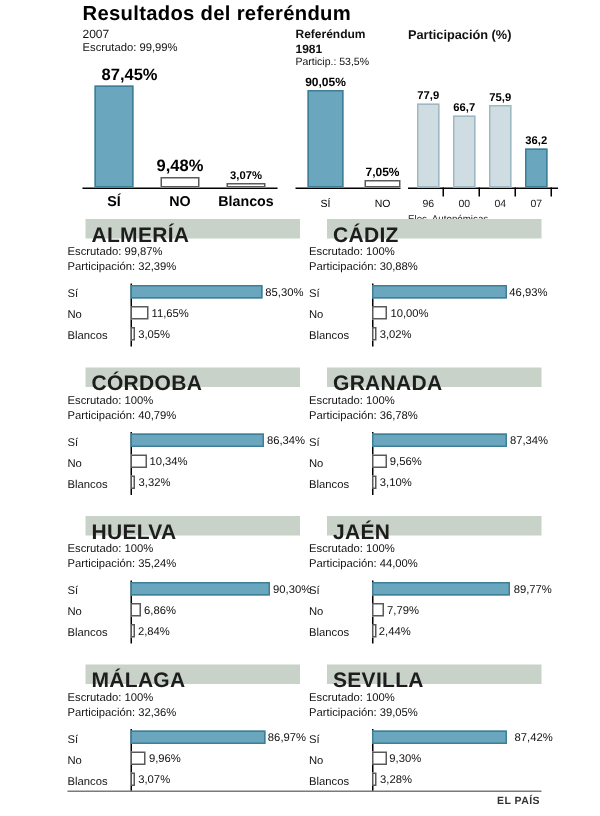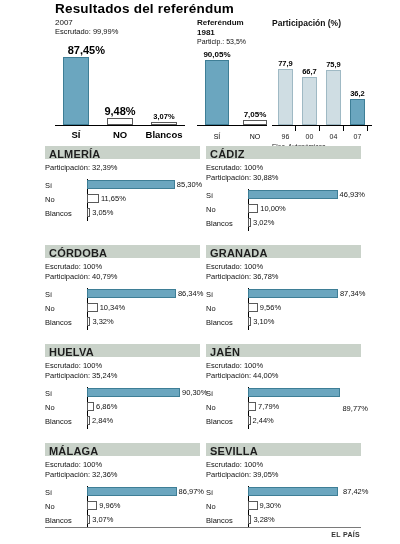--- a/index.html
+++ b/index.html
@@ -84,24 +84,25 @@
 
   
   .panels {
     position: absolute; left: 45px; top: 146px;
     width: 316px; height: 390px;
   }
   .panel { position: absolute; width: 155px; }
   .panel .phdr {
     background: #c9d2c9;
     height: 13px;
-    font-size: 11px; font-weight: bold;
+    font-size: 14px; font-weight: bold;
     color: #1d1d1d;
     padding: 2px 0 0 4px;
     letter-spacing: 0.2px;
+    margin-left: 12px;
   }
   .panel .meta {
     margin-top: 4px;
     font-size: 7.5px; line-height: 10px; color: #111;
   }
   .rows { margin-top: 6px; position: relative; }
   .row {
     position: relative; height: 14px;
   }
   .row .rlabel {
@@ -206,20 +207,21 @@
         <div class="ticksep" style="left: 71px; bottom: 12px; height: 6px;"></div>
         <div class="ticksep" style="left: 95px; bottom: 12px; height: 6px;"></div>
       </div>
 
   </div>
 
   <div class="panels" id="panels">
       <div class="panel" style="left: 0px; top: 0px;">
         <div class="phdr">ALMERÍA</div>
         <div class="meta">
+          <div>Escrutado: 99,87%</div>
           <div>Participación: 32,39%</div>
         </div>
         <div class="rows">
           <div class="baseline" style="height: 42px;"></div>
           <div class="row">
             <div class="rlabel">Sí</div>
             <div class="rbarwrap" style="width: 87.859px;">
               <div class="rbar" style="width: 100%;"></div>
             </div>
             <div class="rval" style="left: 131.859px;">85,30%</div>
@@ -370,21 +372,21 @@
           <div>Escrutado: 100%</div>
           <div>Participación: 44,00%</div>
         </div>
         <div class="rows">
           <div class="baseline" style="height: 42px;"></div>
           <div class="row">
             <div class="rlabel">Sí</div>
             <div class="rbarwrap" style="width: 92.4631px;">
               <div class="rbar" style="width: 100%;"></div>
             </div>
-            <div class="rval" style="left: 136.463px; margin-top: 16px;">89,77%</div>
+            <div class="rval" style="left: 136.463px;">89,77%</div>
           </div>
           <div class="row">
             <div class="rlabel">No</div>
             <div class="rbarwrap" style="width: 8.0237px;">
               <div class="rbar hollow" style="width: 100%;"></div>
             </div>
             <div class="rval" style="left: 52.0237px;">7,79%</div>
           </div>
           <div class="row">
             <div class="rlabel">Blancos</div>

